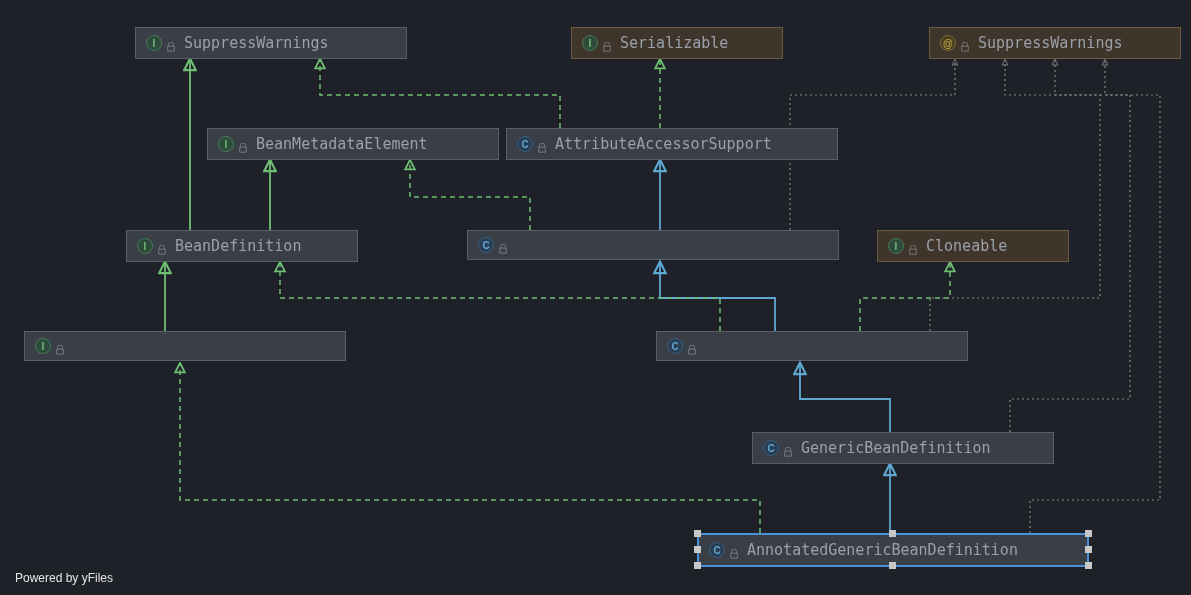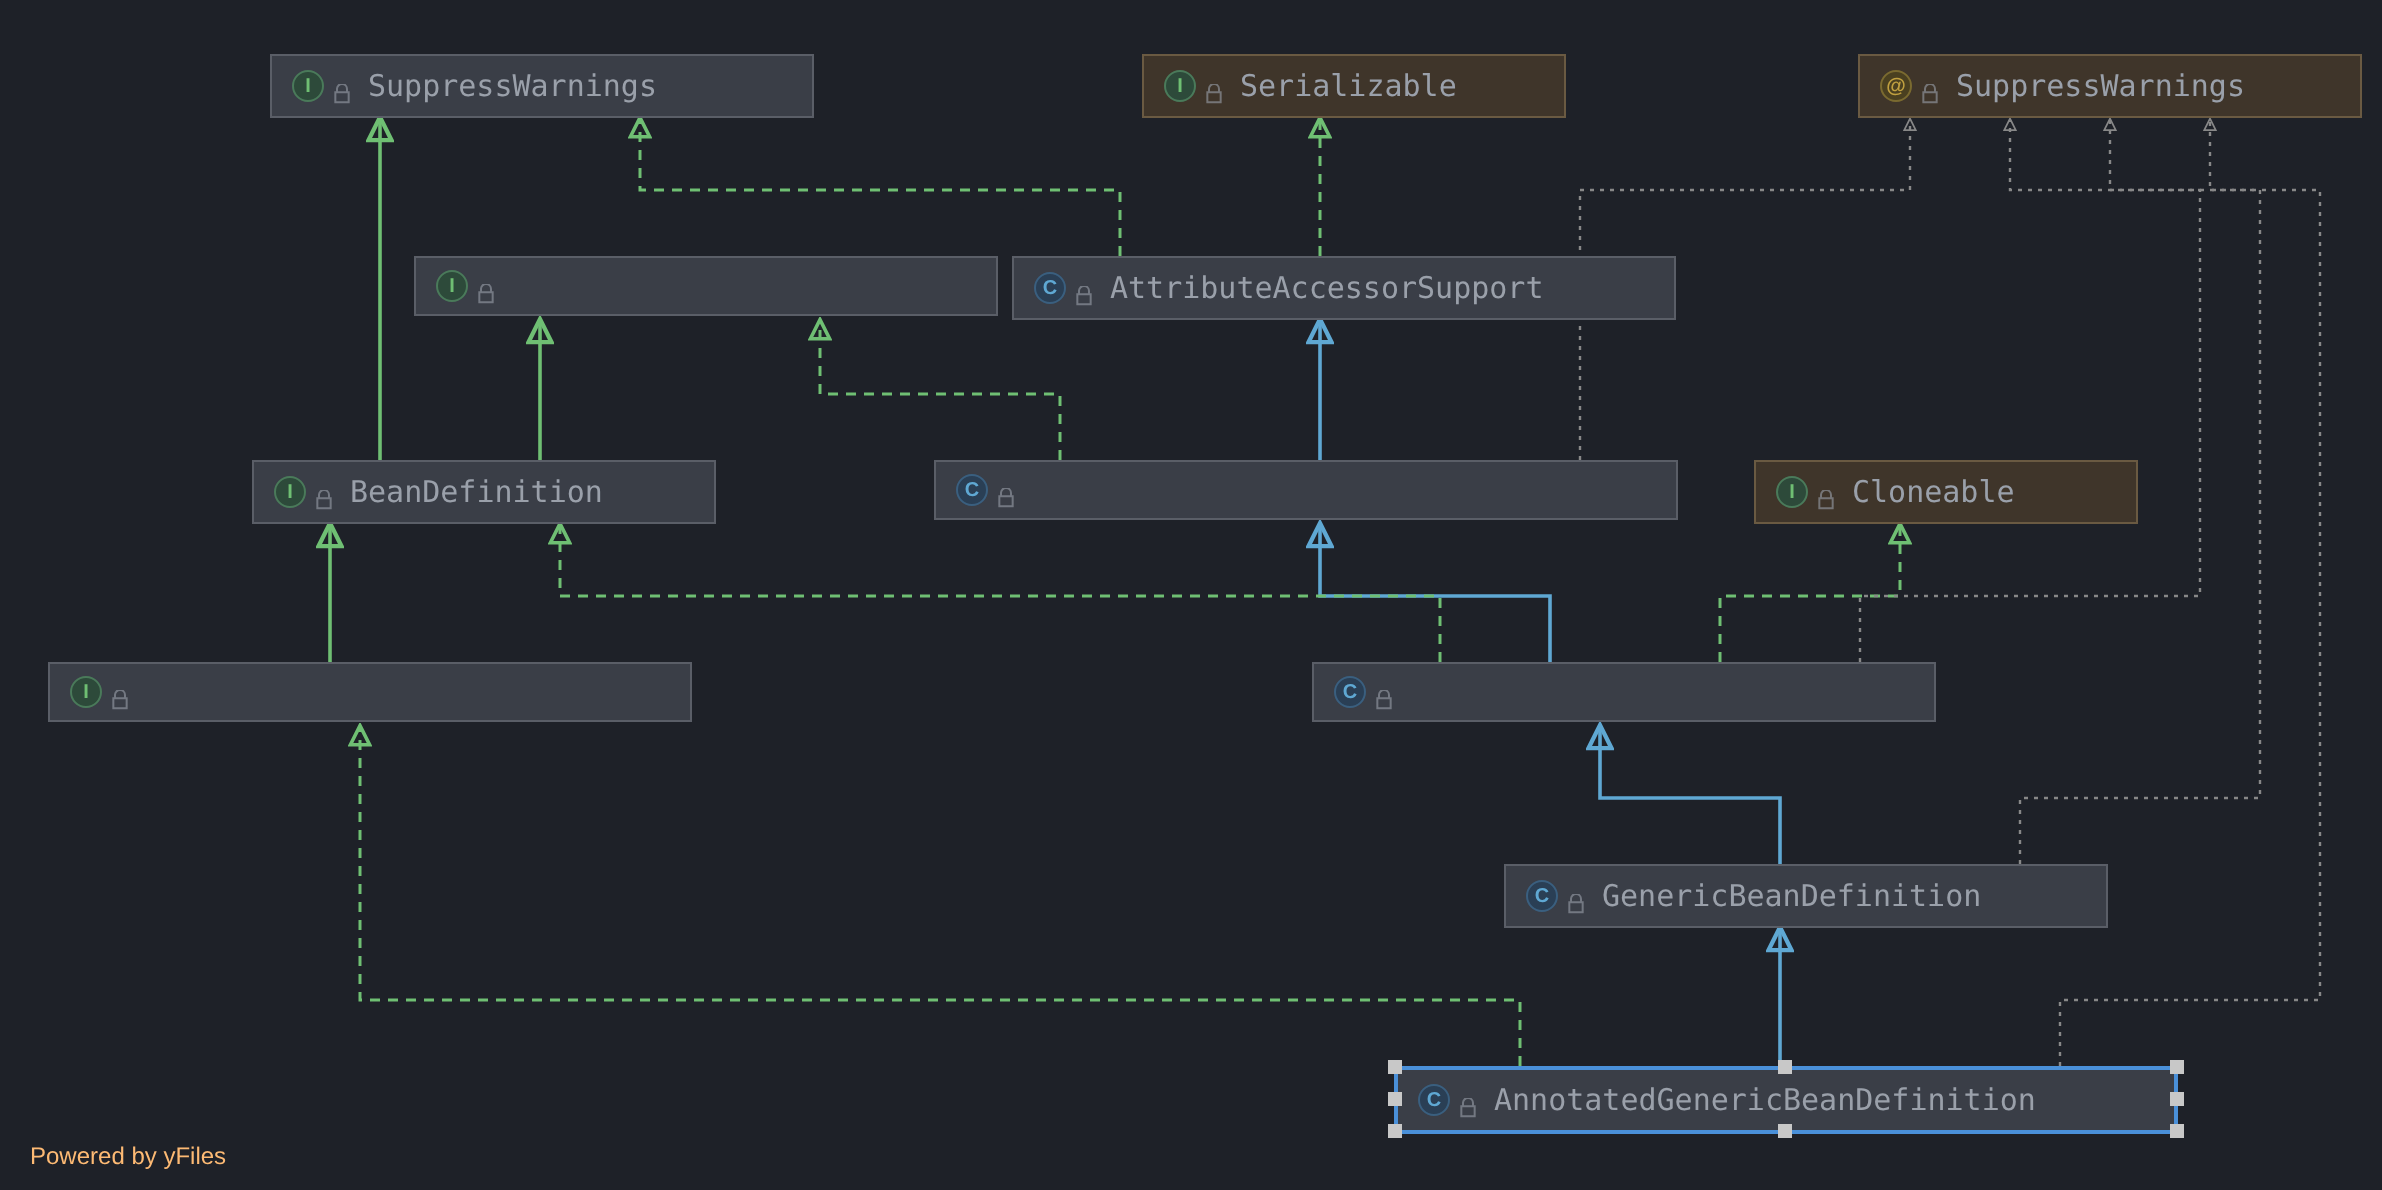--- a/index.html
+++ b/index.html
@@ -54,21 +54,21 @@
   .lock svg { width: 100%; height: 100%; }
   .handle {
     position: absolute;
     width: 7px; height: 7px;
     background: #c8c8c8;
   }
   .footer {
     position: absolute;
     bottom: 10px;
     left: 15px;
-    color: #fdba74;
+    color: #e5e5e5;
     font-size: 12px;
     font-family: sans-serif;
   }
 </style>
 </head>
 <body>
 
 <svg class="edges">
   <defs>
     <marker id="arrow-green" viewBox="0 0 10 10" refX="8" refY="5" markerWidth="8" markerHeight="8" orient="auto">
@@ -137,20 +137,21 @@
       <span class="lock"><svg viewBox="0 0 10 12">
           <path d="M2 5 V3 a3 3 0 0 1 6 0 V5 M1 5 h8 v6 h-8 z" fill="none" stroke="#9aa0aa" stroke-width="1.2"></path>
         </svg></span>
       <span>SuppressWarnings</span>
     </div>
     <div class="node" style="left: 207px; top: 128px; width: 292px;">
       <span class="icon interface">I</span>
       <span class="lock"><svg viewBox="0 0 10 12">
           <path d="M2 5 V3 a3 3 0 0 1 6 0 V5 M1 5 h8 v6 h-8 z" fill="none" stroke="#9aa0aa" stroke-width="1.2"></path>
         </svg></span>
+      <span>BeanMetadataElement</span>
     </div>
     <div class="node" style="left: 506px; top: 128px; width: 332px;">
       <span class="icon class">C</span>
       <span class="lock"><svg viewBox="0 0 10 12">
           <path d="M2 5 V3 a3 3 0 0 1 6 0 V5 M1 5 h8 v6 h-8 z" fill="none" stroke="#9aa0aa" stroke-width="1.2"></path>
         </svg></span>
       <span>AttributeAccessorSupport</span>
     </div>
     <div class="node" style="left: 126px; top: 230px; width: 232px;">
       <span class="icon interface">I</span>

